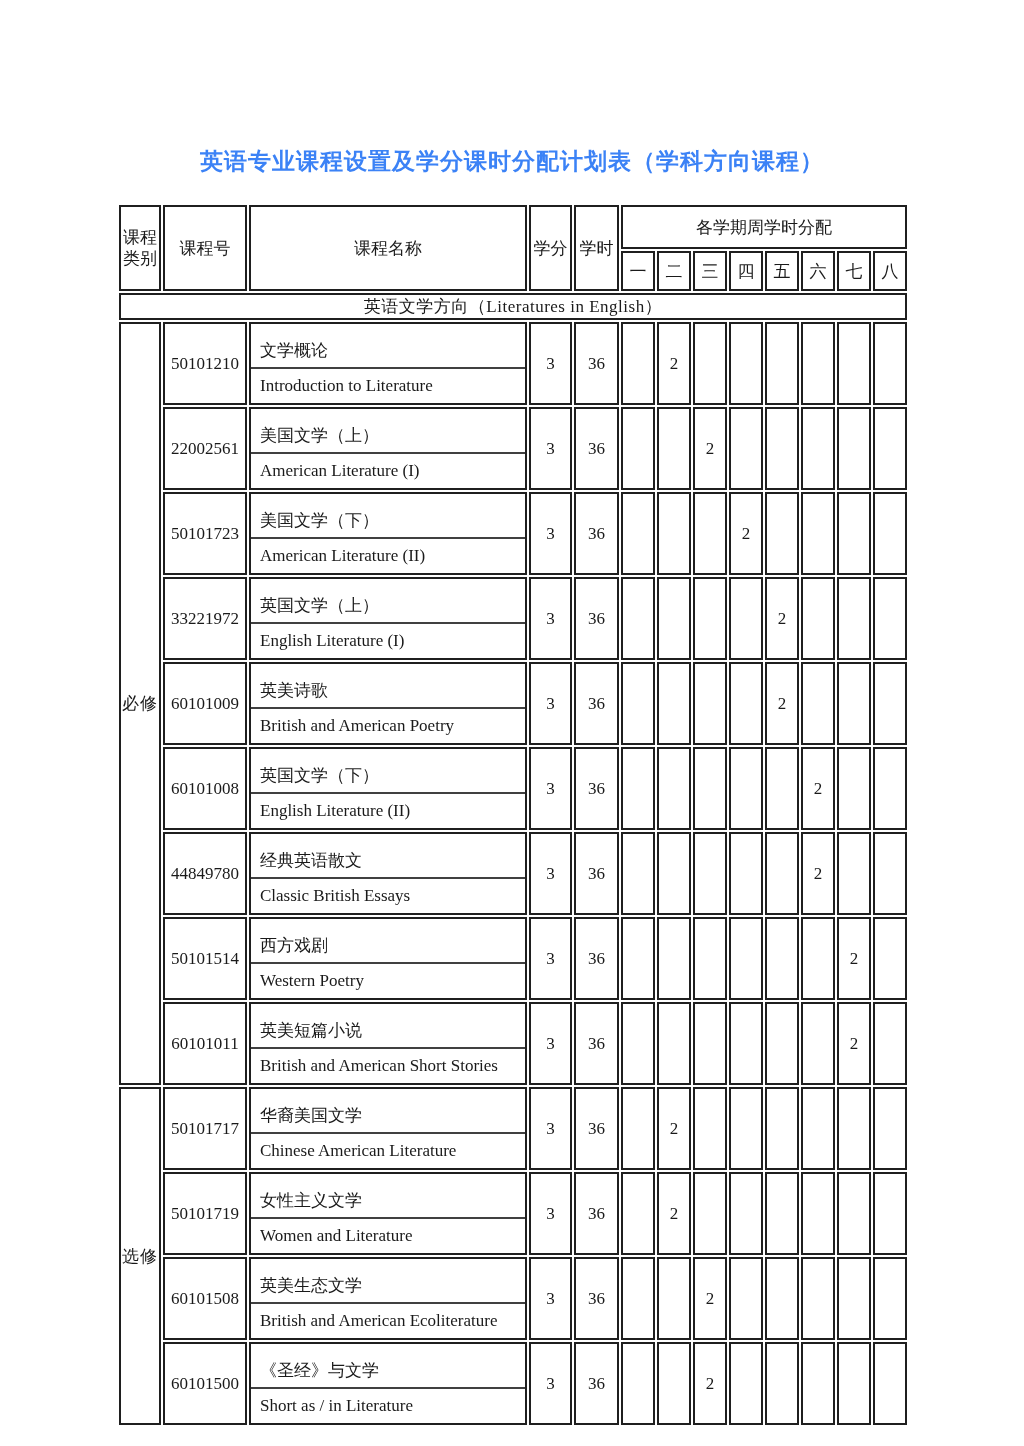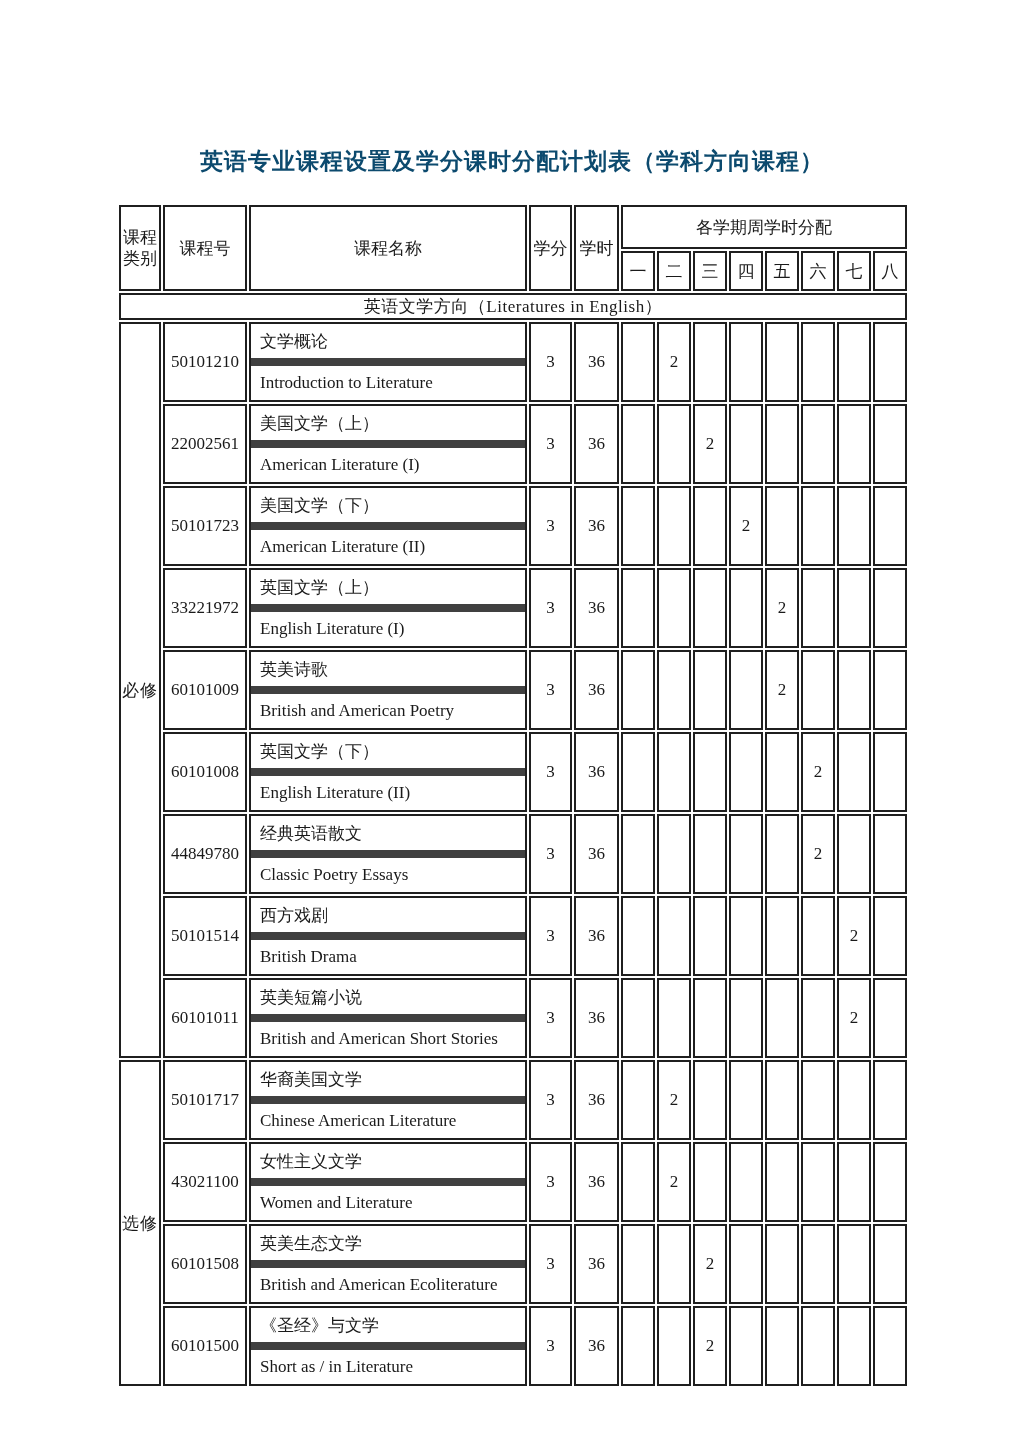--- a/index.html
+++ b/index.html
@@ -14,21 +14,21 @@
     font-family: "Liberation Serif", "DejaVu Serif", serif;
     color: #1a1a1a;
   }
   .page-title {
     padding-top: 146px;
     text-align: center;
     font-size: 23px;
     font-weight: bold;
     font-family: "Liberation Sans", "DejaVu Sans", sans-serif;
     letter-spacing: 1px;
-    color: #0c4a6e;
+    color: #3b82f6;
   }
   .table-wrap {
     width: 790px;
     margin: 26px auto 0 auto;
   }
   table.course-table {
     width: 790px;
     table-layout: fixed;
     border-collapse: separate;
     border-spacing: 2px;
@@ -60,21 +60,21 @@
   }
   td.name-cell { padding: 0; }
   .name-zh, .name-en {
     height: 34px;
     display: flex;
     align-items: center;
     padding-left: 9px;
     text-align: left;
     font-size: 17px;
   }
-  .name-zh { border-bottom: 8px solid #404040; }
+  .name-zh { border-bottom: 2px solid #404040; margin-top: 9px; }
   td.section-cell { letter-spacing: 0.5px; }
 </style>
 </head>
 <body>
 
 <div class="page-title">英语专业课程设置及学分课时分配计划表（学科方向课程）</div>
 
 <div class="table-wrap">
   <table class="course-table">
     <colgroup>
@@ -217,38 +217,38 @@
           <td></td>
           <td></td>
           <td>2</td>
           <td></td>
           <td></td>
         </tr>
         <tr class="course-row">
           <td>44849780</td>
           <td class="name-cell">
             <div class="name-zh">经典英语散文</div>
-            <div class="name-en">Classic Poetry Essays</div>
+            <div class="name-en">Classic British Essays</div>
           </td>
           <td>3</td>
           <td>36</td>
           <td></td>
           <td></td>
           <td></td>
           <td></td>
           <td></td>
           <td>2</td>
           <td></td>
           <td></td>
         </tr>
         <tr class="course-row">
           <td>50101514</td>
           <td class="name-cell">
             <div class="name-zh">西方戏剧</div>
-            <div class="name-en">British Drama</div>
+            <div class="name-en">Western Poetry</div>
           </td>
           <td>3</td>
           <td>36</td>
           <td></td>
           <td></td>
           <td></td>
           <td></td>
           <td></td>
           <td></td>
           <td>2</td>
@@ -283,21 +283,21 @@
           <td></td>
           <td>2</td>
           <td></td>
           <td></td>
           <td></td>
           <td></td>
           <td></td>
           <td></td>
         </tr>
         <tr class="course-row">
-          <td>43021100</td>
+          <td>50101719</td>
           <td class="name-cell">
             <div class="name-zh">女性主义文学</div>
             <div class="name-en">Women and Literature</div>
           </td>
           <td>3</td>
           <td>36</td>
           <td></td>
           <td>2</td>
           <td></td>
           <td></td>

